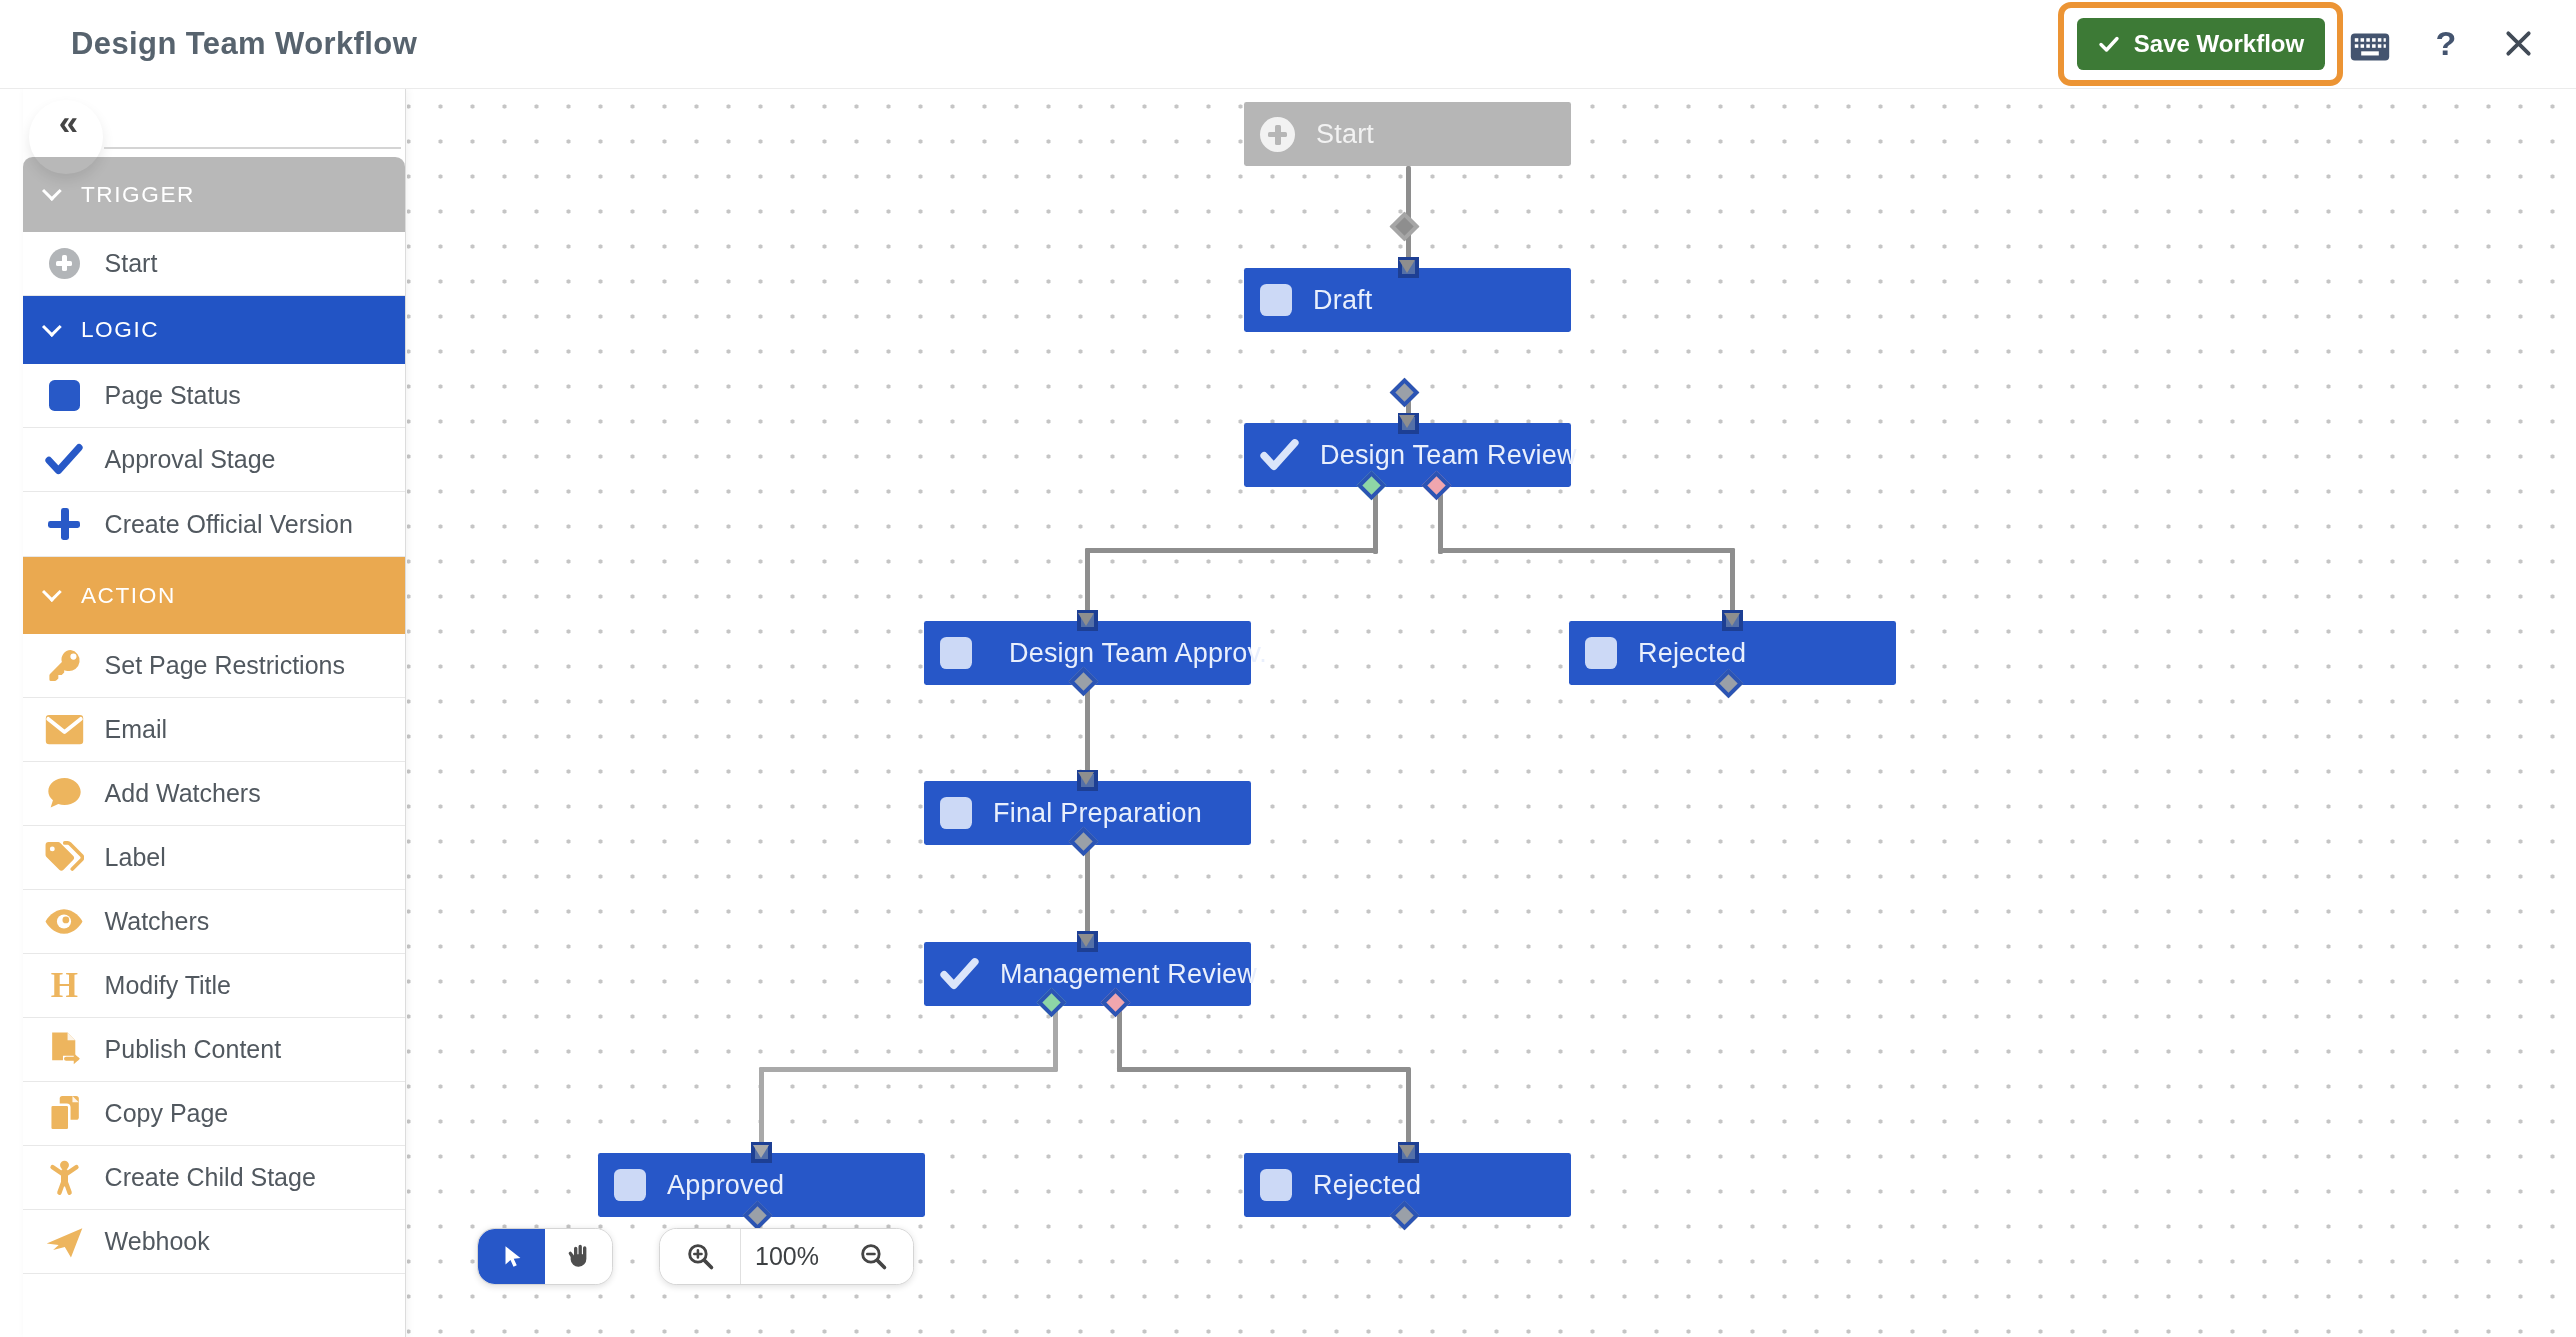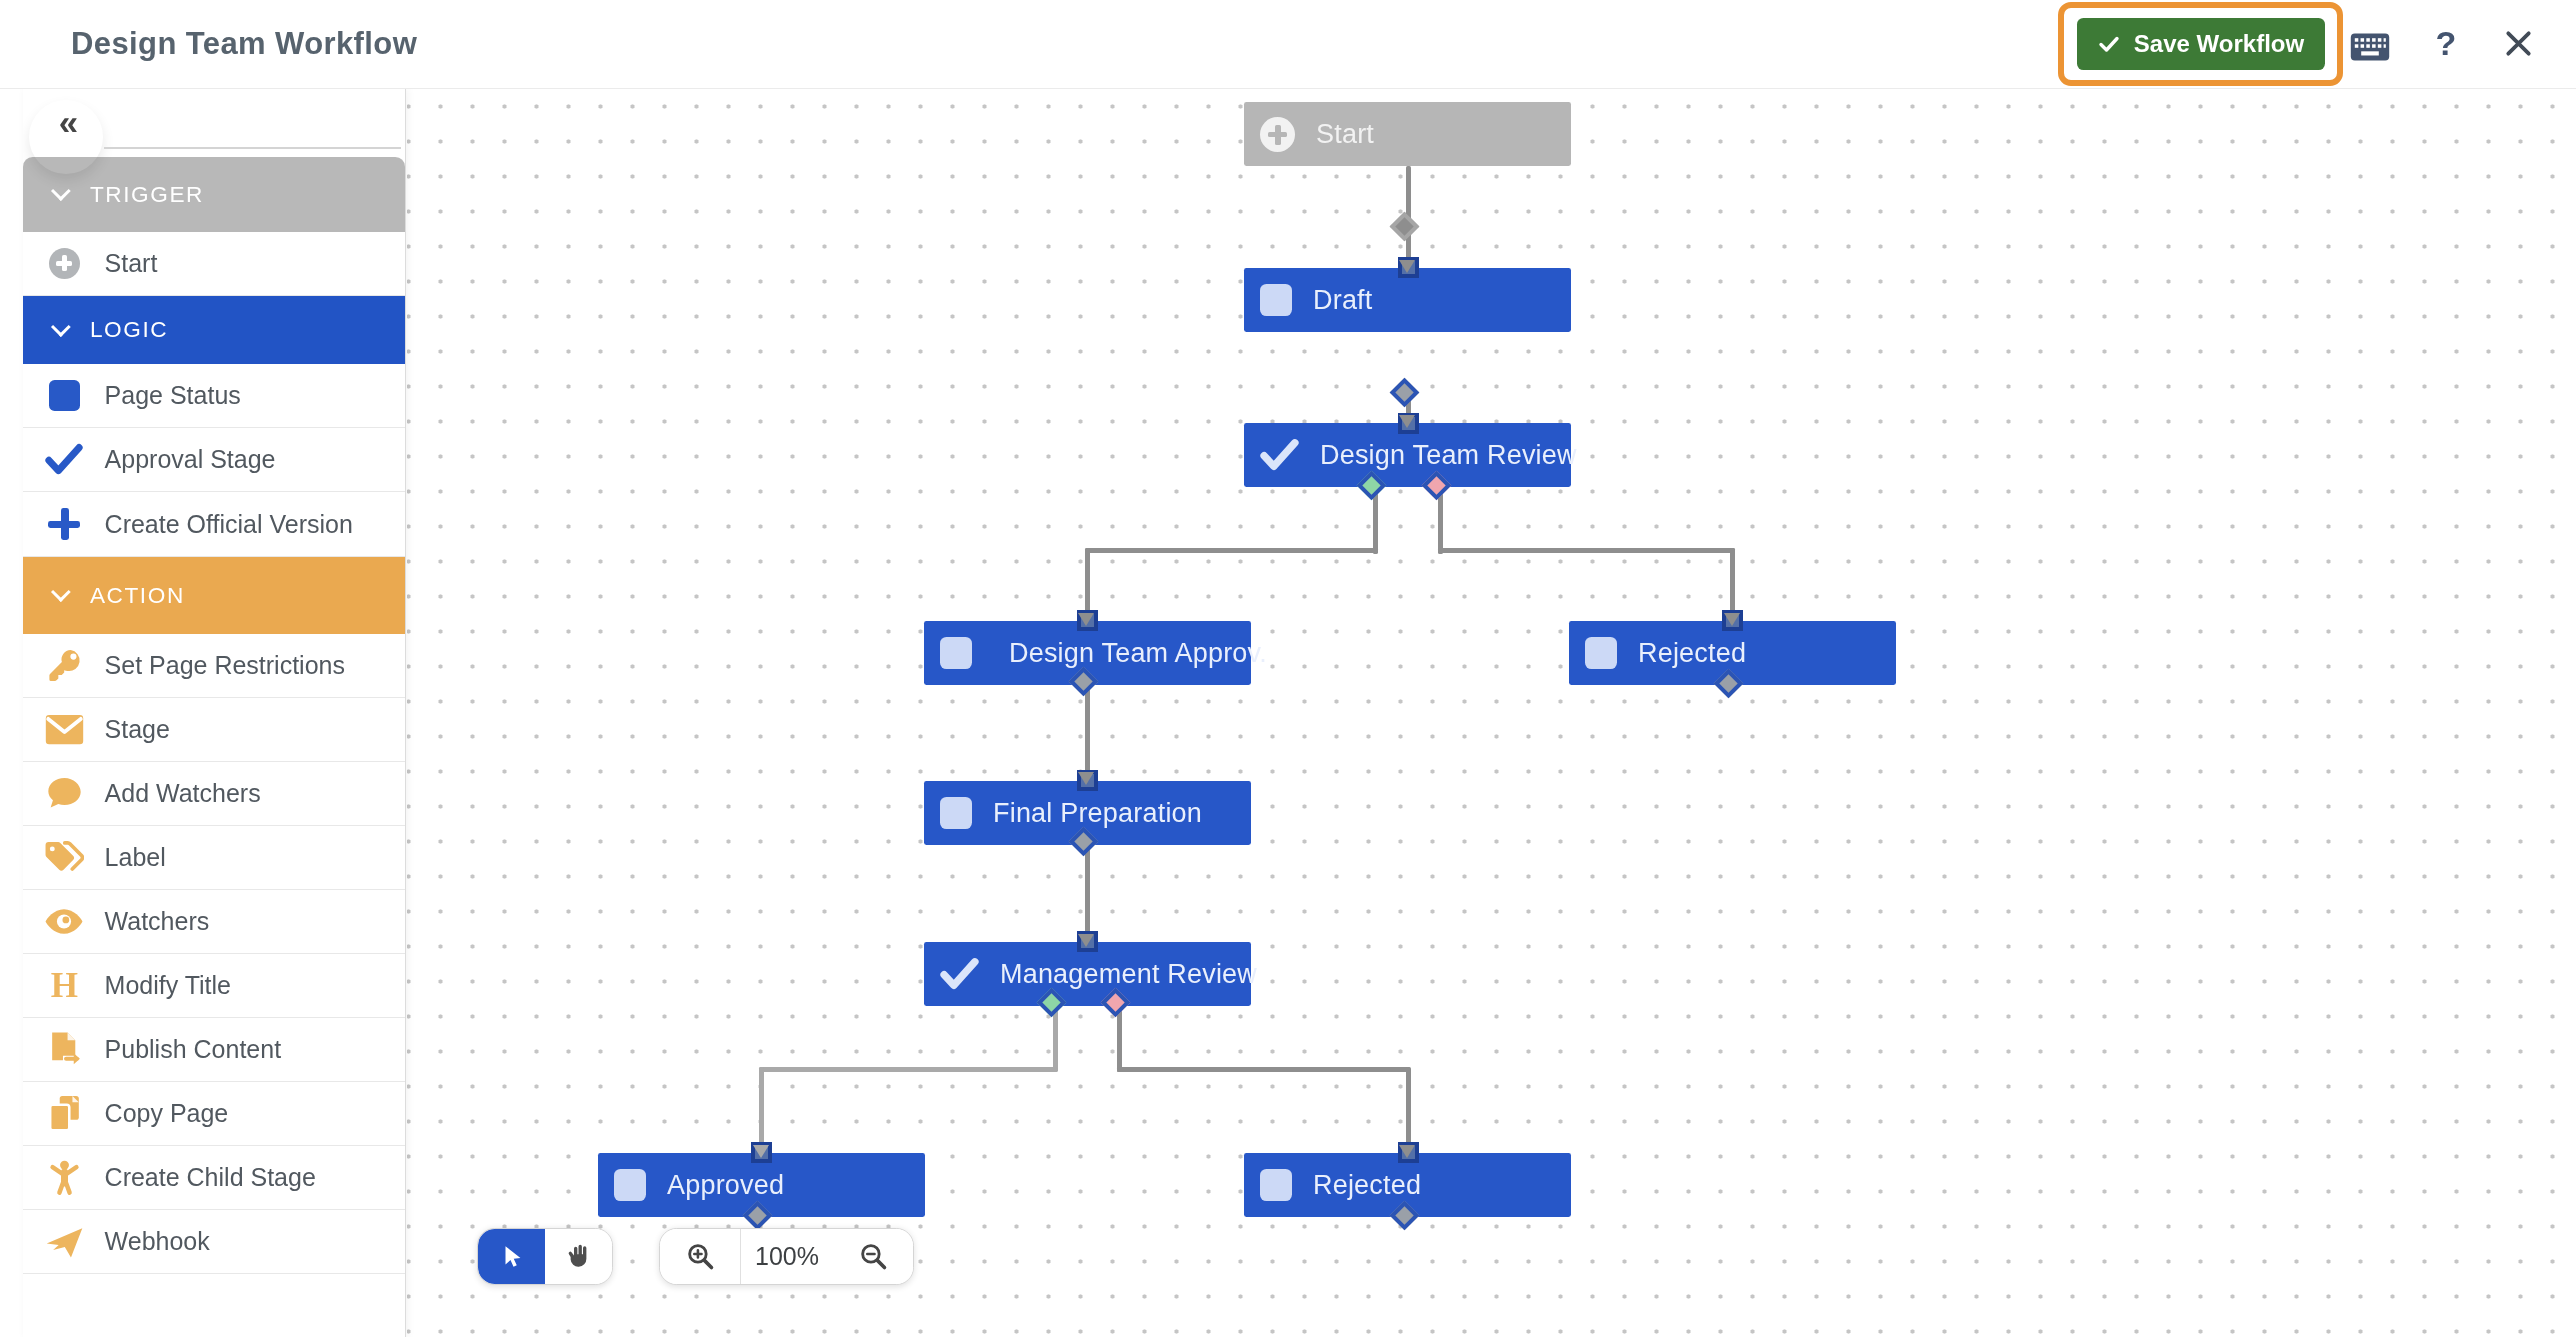--- a/index.html
+++ b/index.html
@@ -26,21 +26,21 @@
   .sidebar { position:absolute; left:22.6px; top:89px; width:383px; height:1249px; background:#fff;
              border-right:0.8px solid #dcdcdc; box-shadow:2.4px 0 8px rgba(0,0,0,.05);
              overflow:hidden; z-index:20; }
   .collapse-row { position:relative; height:68px; }
   .collapse-shadow { position:absolute; left:6.4px; top:11.3px; width:74px; height:74px; border-radius:50%;
                      box-shadow:0 6.4px 13px rgba(0,0,0,.09); }
   .collapse-btn { position:absolute; left:16px; top:4.8px; width:60px; height:56px; background:none; border:none;
                   font-size:35px; font-weight:bold; color:#454545; font-family:inherit; cursor:pointer; }
   .collapse-underline { position:absolute; left:81px; right:3.2px; bottom:8px; height:1.6px; background:#d4d4d4; }
 
-  .section-header { display:flex; align-items:center; padding-left:31px; color:#fff;
+  .section-header { display:flex; align-items:center; padding-left:22px; color:#fff;
                     font-size:22.6px; letter-spacing:1.6px; cursor:pointer; }
   .section-header .chev { width:13.7px; height:13.7px; border-right:3.2px solid #fff; border-bottom:3.2px solid #fff;
                           transform:rotate(45deg); margin-top:-6.4px; flex:none; }
   .section-header .sh-label { margin-left:22.6px; }
   .sh-trigger { height:75px; background:#b8b8b8; border-radius:9.7px 9.7px 0 0; }
   .sh-logic   { height:68px; background:#2254c5; }
   .sh-action  { height:77px; background:#eaa950; }
 
   .side-item { display:flex; align-items:center; height:64px; padding-left:19.3px;
                background:#fff; border-bottom:0.8px solid #e8e8e8; cursor:pointer; }
@@ -204,21 +204,21 @@
       </span>
       <span class="it-label">Set Page Restrictions</span>
     </div>
     <div class="side-item">
       <span class="ic">
         <svg width="39" height="31" viewBox="0 0 24 19">
           <rect x="0.5" y="0.5" width="23" height="18" rx="2" fill="#edb55e"></rect>
           <path d="M2 3l10 8L22 3" stroke="#ffffff" stroke-width="2.4" fill="none" stroke-linecap="round" stroke-linejoin="round"></path>
         </svg>
       </span>
-      <span class="it-label">Stage</span>
+      <span class="it-label">Email</span>
     </div>
     <div class="side-item">
       <span class="ic">
         <svg width="37" height="37" viewBox="0 0 24 24" fill="#edb55e">
           <path d="M12 2C6.2 2 1.5 5.8 1.5 10.5c0 2.3 1.1 4.3 3 5.8L3 21l5-2.2c1.2.4 2.6.6 4 .6 5.8 0 10.5-3.8 10.5-8.4S17.8 2 12 2z"></path>
         </svg>
       </span>
       <span class="it-label">Add Watchers</span>
     </div>
     <div class="side-item">

